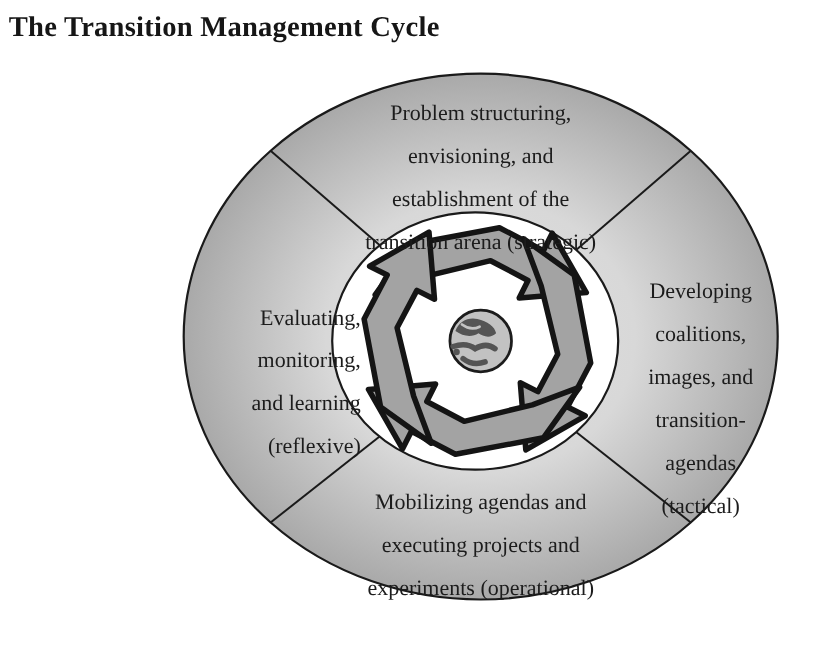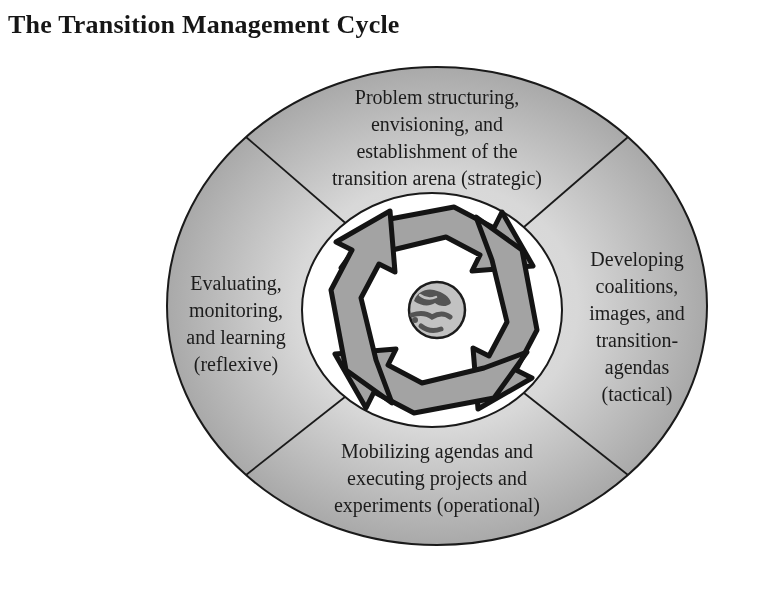--- a/index.html
+++ b/index.html
@@ -26,30 +26,30 @@
     letter-spacing: 0.2px;
   }
   .diagram-svg {
     position: absolute;
     top: 0;
     left: 0;
   }
   .seg-label {
     position: absolute;
     font-size: 20px;
-    line-height: 27px;
+    line-height: 39px;
     color: #1c1c1c;
     text-align: center;
     white-space: pre-line;
     z-index: 2;
   }
   .seg-top    { left: 292px; top: 84px;  width: 290px; }
   .seg-right  { left: 571px; top: 246px; width: 132px; text-align: center; }
   .seg-bottom { left: 287px; top: 438px; width: 300px; }
-  .seg-left   { left: 160px; top: 270px; width: 152px; }
+  .seg-left   { left: 176px; top: 270px; width: 152px; text-align: right; }
 </style>
 </head>
 <body>
 
 <div class="page">
 
   <h1 class="title">The Transition Management Cycle</h1>
 
   <svg class="diagram-svg" width="762" height="590" viewBox="0 0 762 590">
     <defs>

